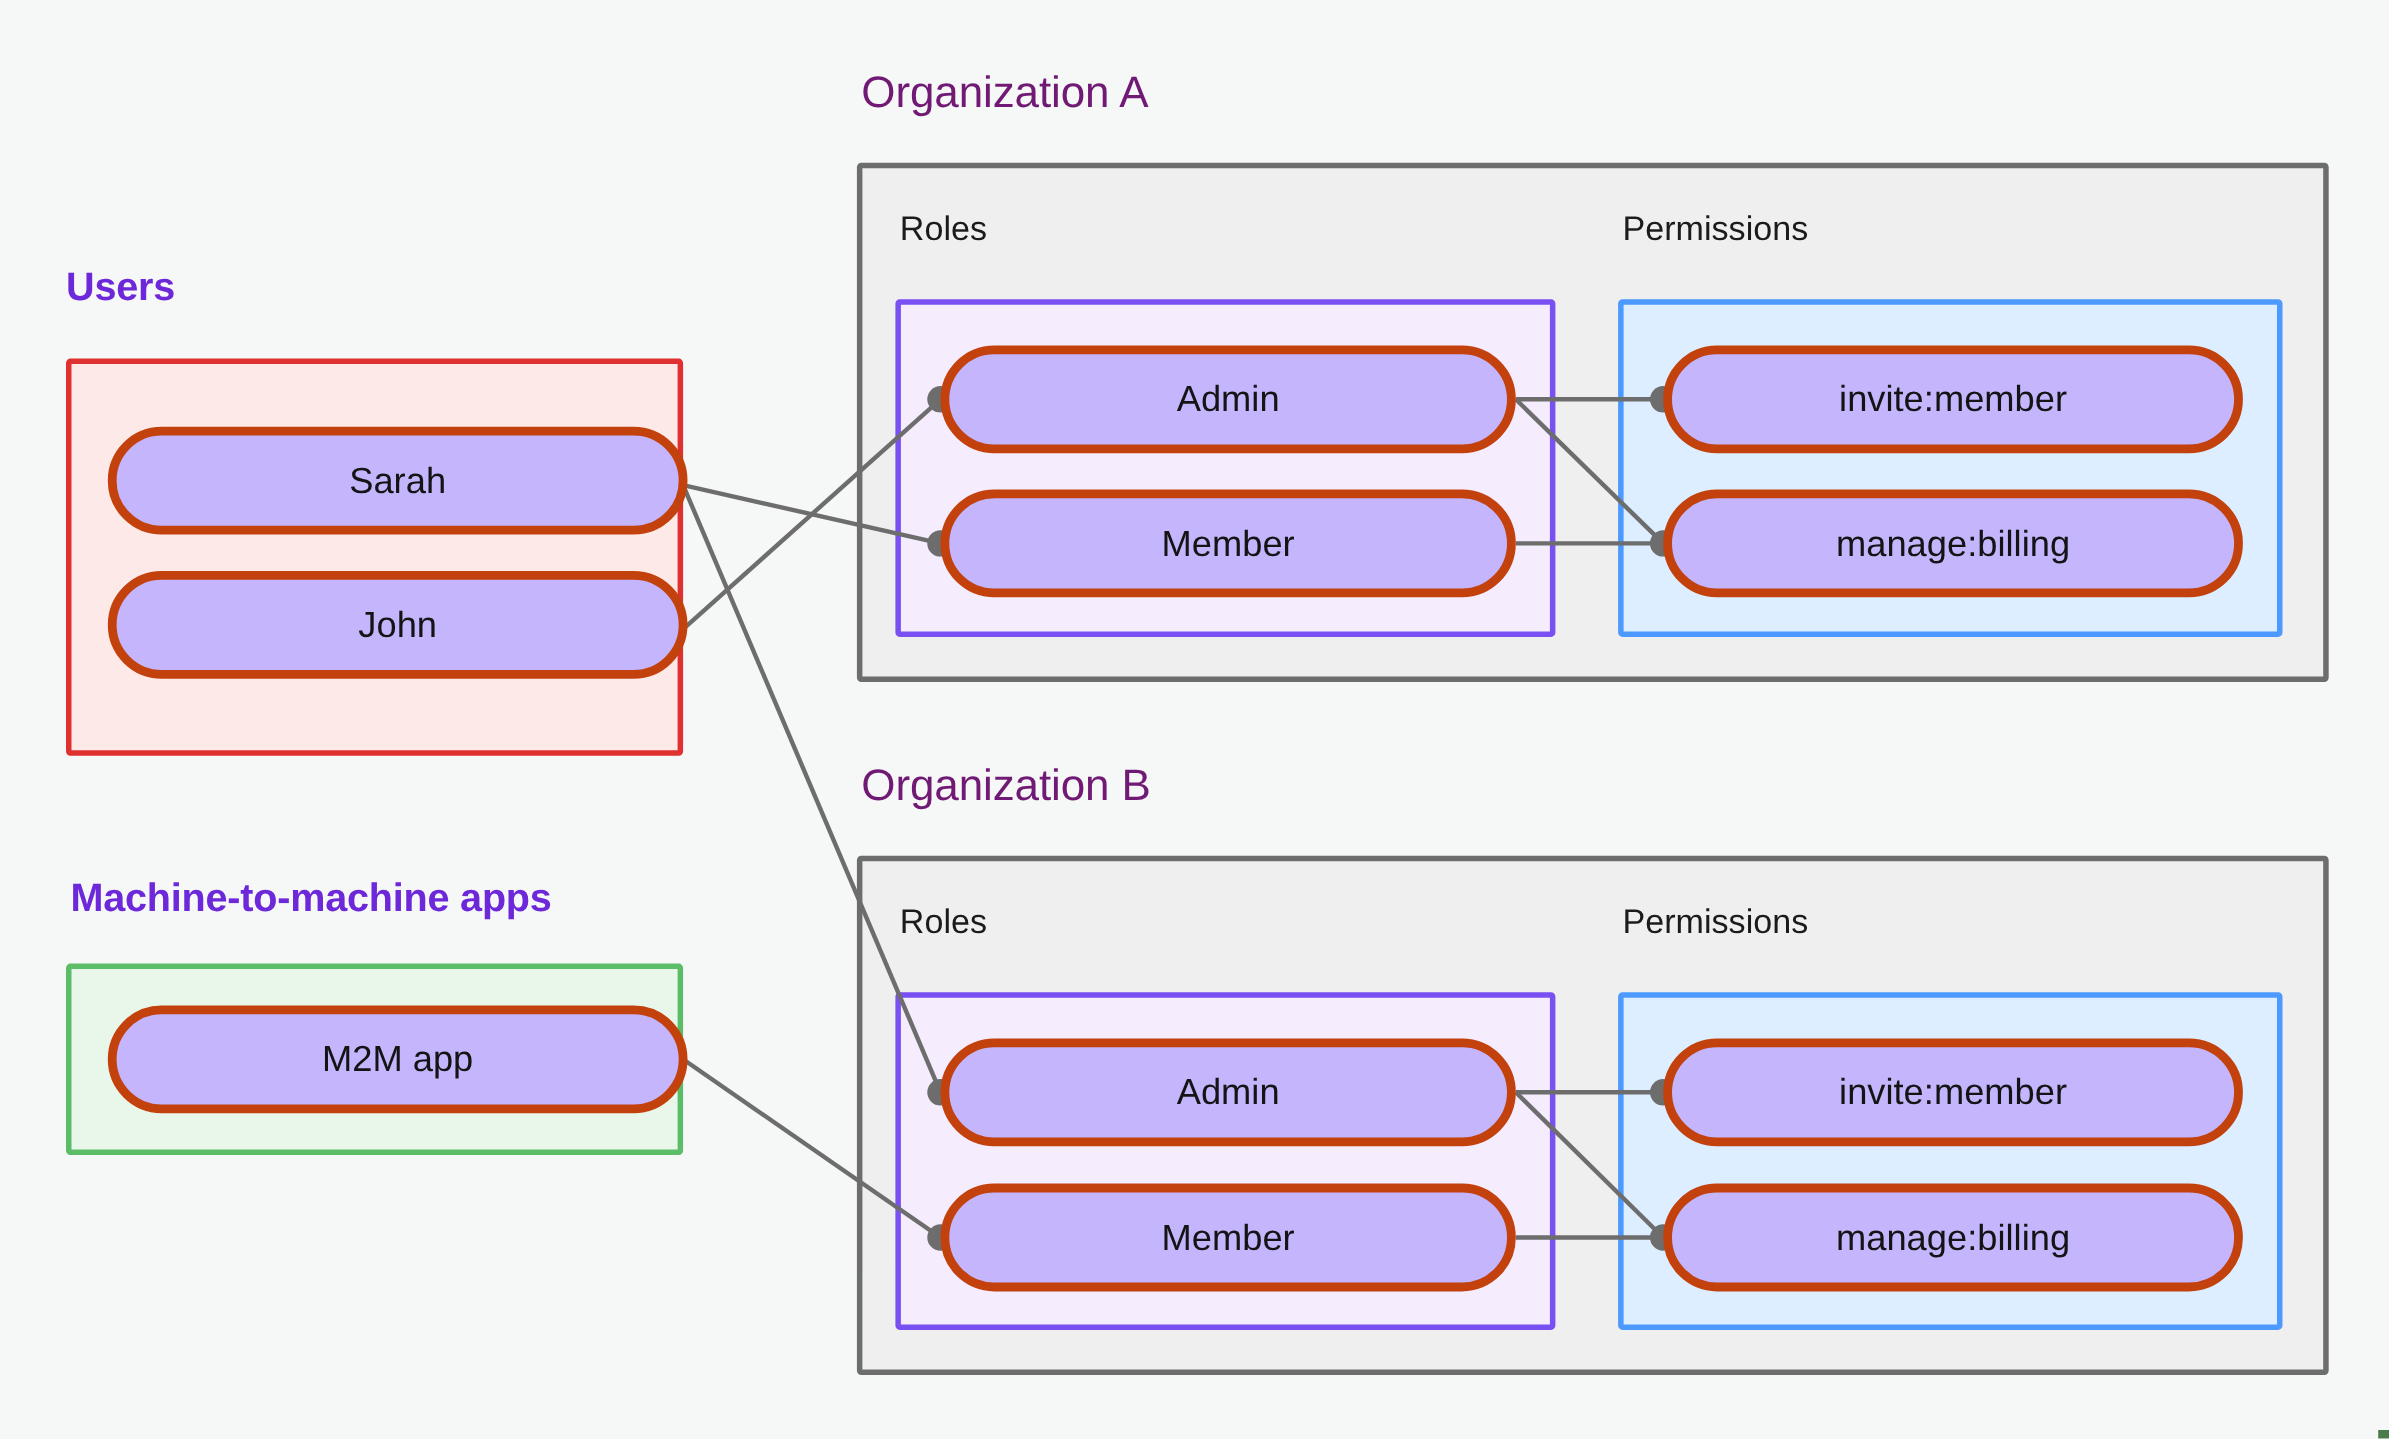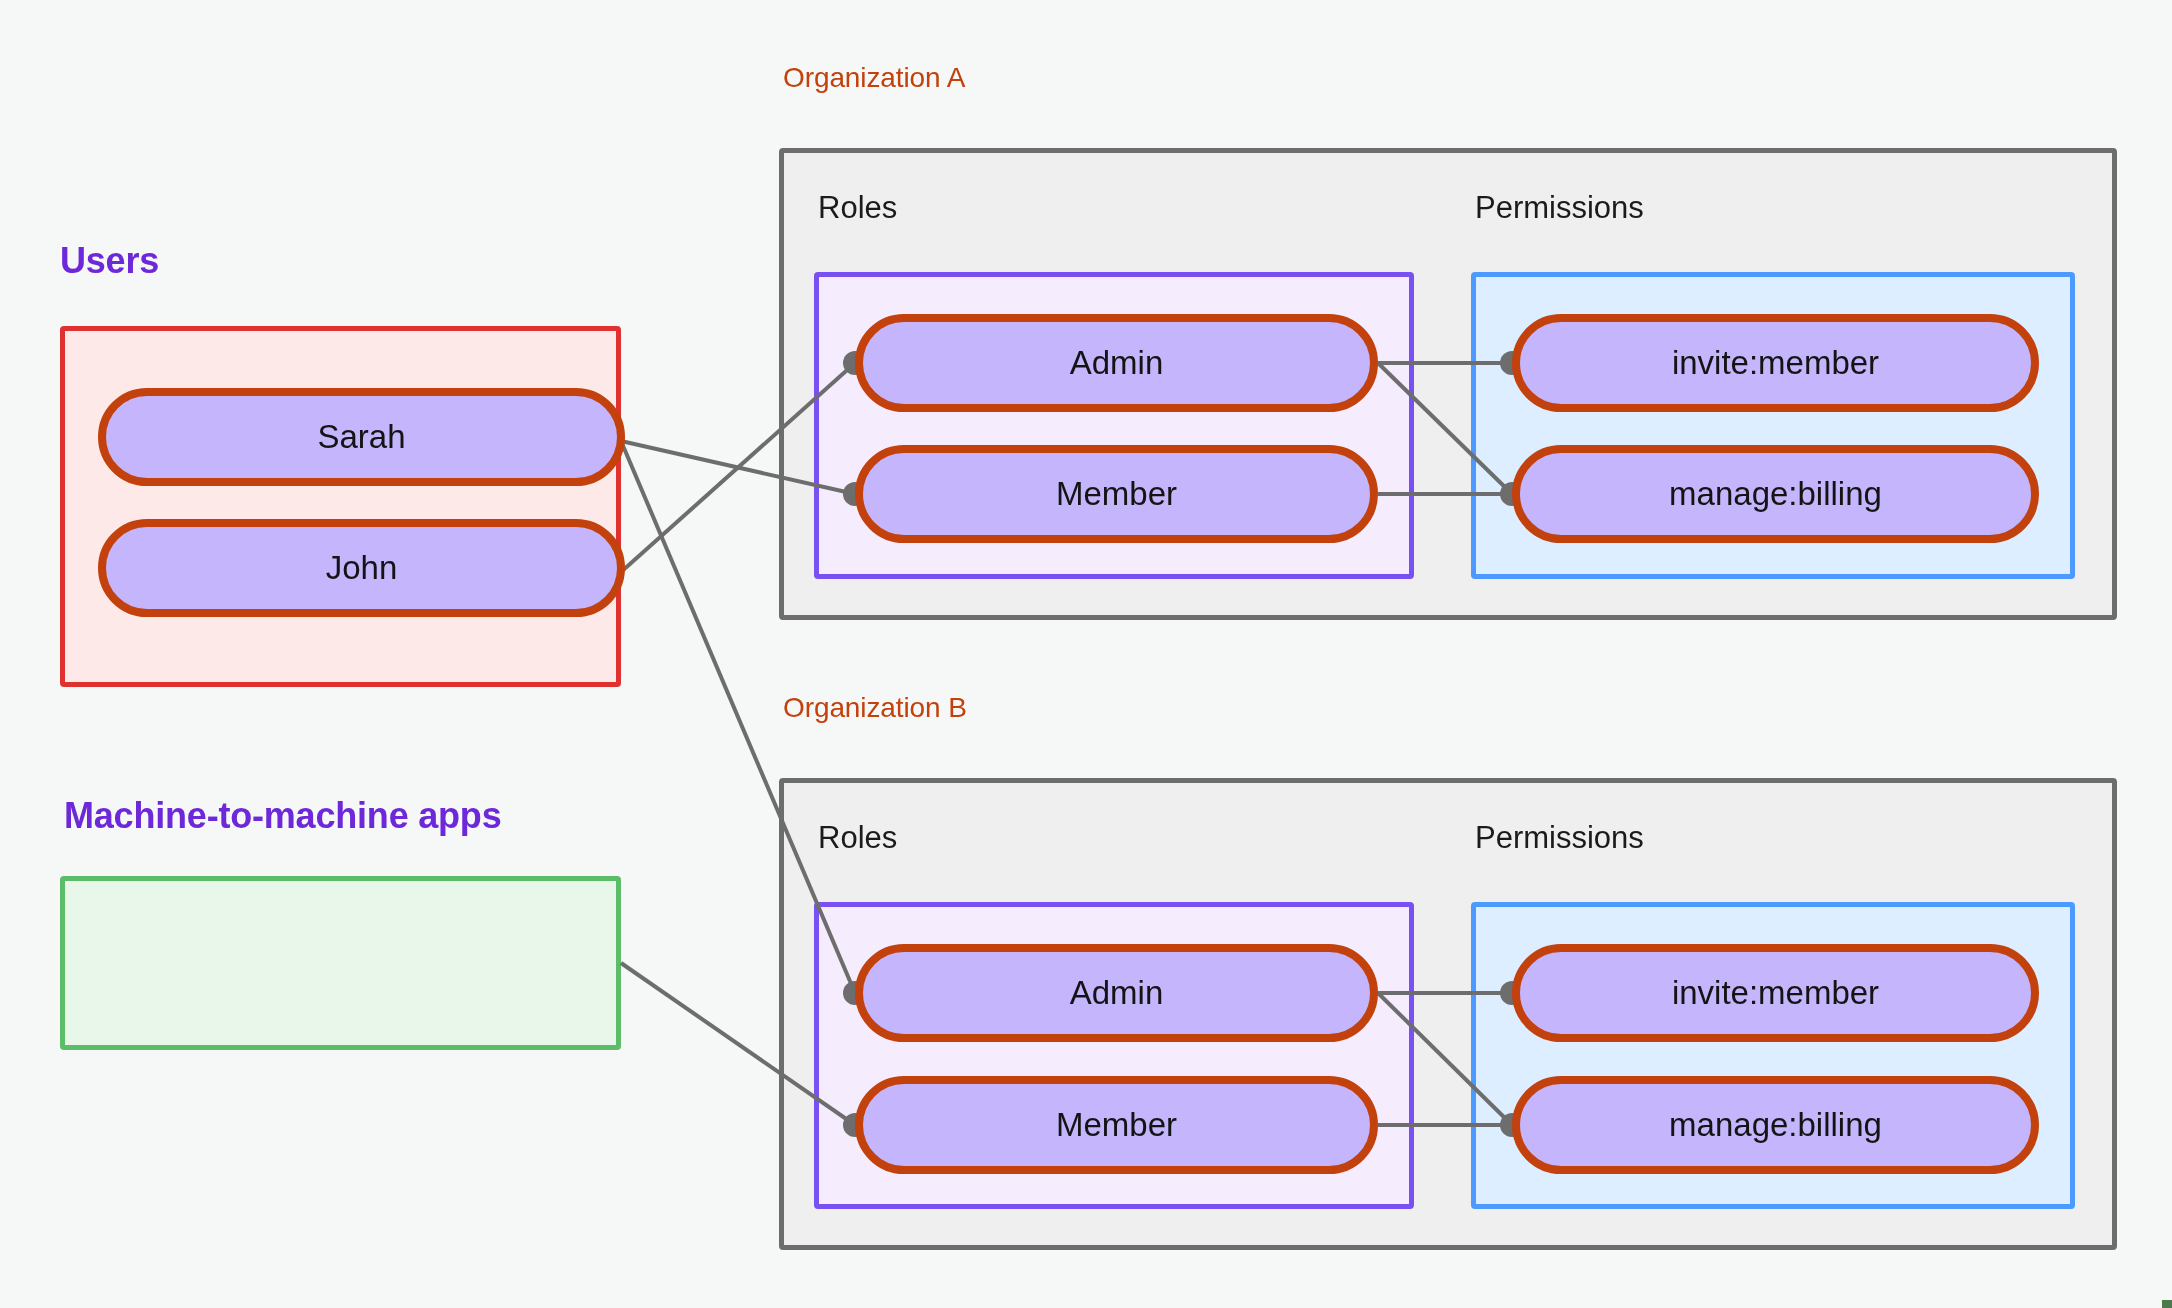--- a/index.html
+++ b/index.html
@@ -31,23 +31,23 @@
     position: absolute;
     font-size: 36px;
     font-weight: 700;
     color: #6d28d9;
     letter-spacing: -0.2px;
     white-space: nowrap;
     z-index: 3;
   }
   .org-title {
     position: absolute;
-    font-size: 28px;
+    font-size: 40px;
     font-weight: 400;
-    color: #c2410c;
+    color: #701a75;
     letter-spacing: -0.1px;
     white-space: nowrap;
     z-index: 7;
   }
   .group-label {
     position: absolute;
     font-size: 31px;
     font-weight: 400;
     color: #1b1b1b;
     white-space: nowrap;
@@ -150,20 +150,21 @@
   <div class="box box-red" style="left:60px; top:326px; width:561px; height:361px;"></div>
 
   <div class="pill" style="left:98px; top:519px; width:527px; height:98px;">John</div>
 
   <div class="pill" style="left:98px; top:388px; width:527px; height:98px;">Sarah</div>
 
   <div class="section-title" style="left:64px; top:795px;">Machine-to-machine apps</div>
 
   <div class="box box-green" style="left:60px; top:876px; width:561px; height:174px;"></div>
 
+  <div class="pill" style="left:98px; top:914px; width:527px; height:98px;">M2M app</div>
 
   <div class="org-title" style="left:783px; top:62px;">Organization A</div>
 
   <div class="box box-org" style="left:779px; top:148px; width:1338px; height:472px;"></div>
 
   <div class="group-label" style="left:818px; top:190px;">Roles</div>
 
   <div class="box box-purple" style="left:814px; top:272px; width:600px; height:307px;"></div>
 
   <div class="pill" style="left:855px; top:314px; width:523px; height:98px;">Admin</div>

